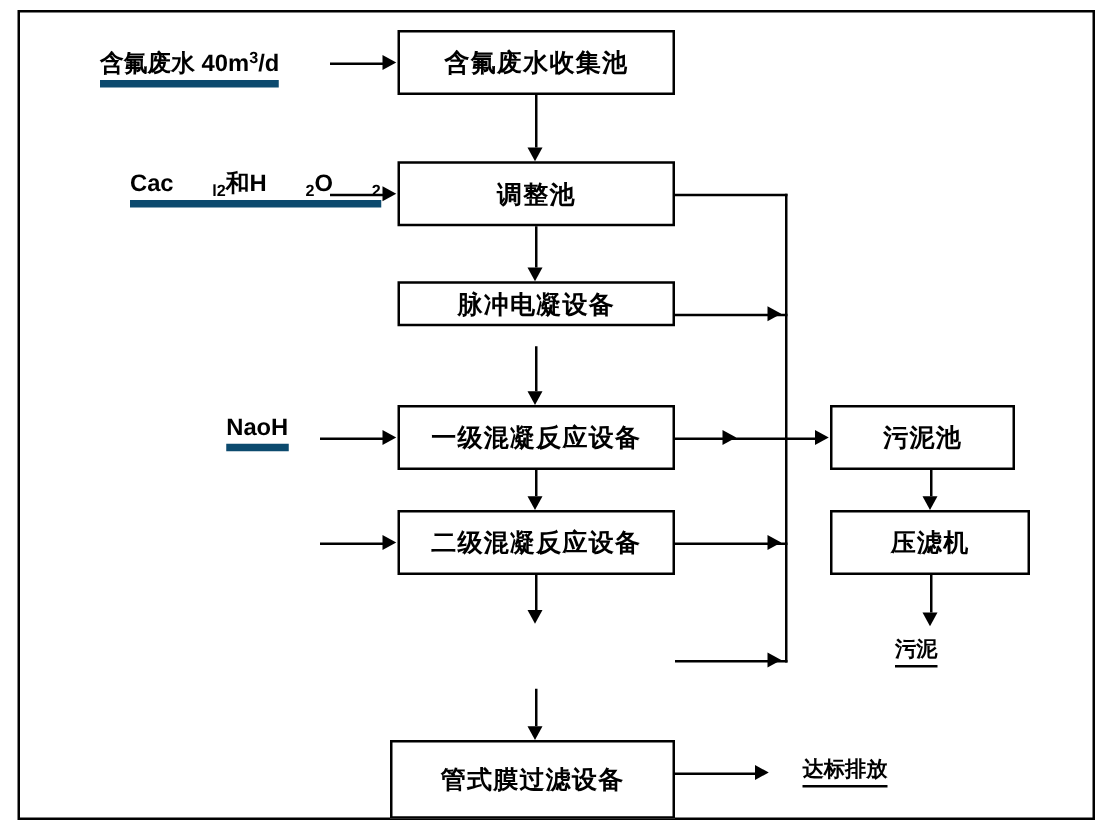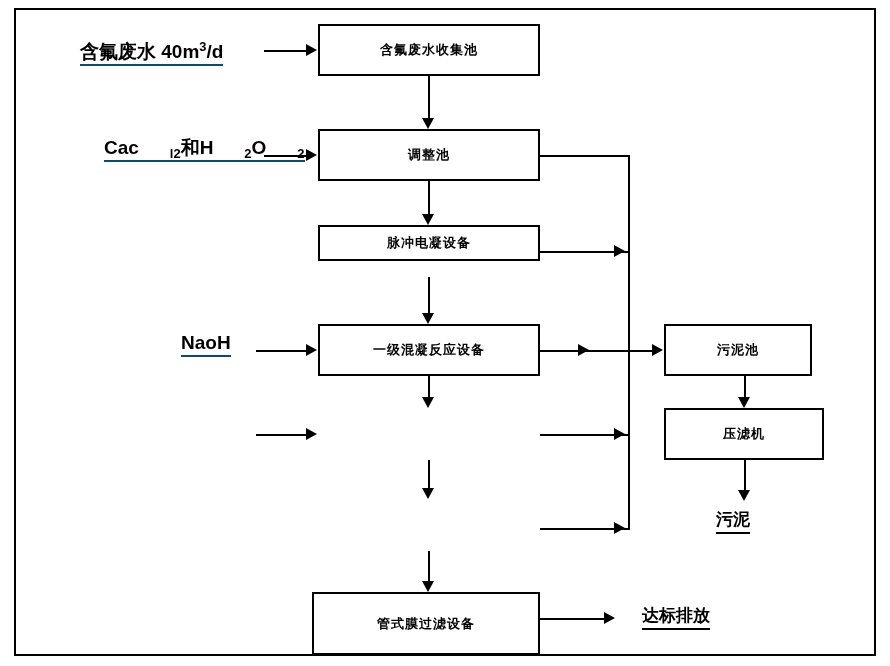--- a/index.html
+++ b/index.html
@@ -27,33 +27,33 @@
     box-sizing: border-box;
   }
   .box {
     position: absolute;
     border: 2px solid #000;
     background: #ffffff;
     box-sizing: border-box;
     display: flex;
     align-items: center;
     justify-content: center;
-    font-size: 13px;
+    font-size: 20px;
     font-weight: bold;
     color: #000;
     letter-spacing: 1px;
     white-space: nowrap;
   }
   .label {
     position: absolute;
     font-size: 19px;
     font-weight: bold;
     color: #000;
     white-space: nowrap;
-    border-bottom: 2px solid #0c4a6e;
+    border-bottom: 6px solid #0c4a6e;
     padding-bottom: 1px;
     line-height: 1.1;
   }
   .label sub {
     font-size: 0.68em;
     vertical-align: baseline;
     position: relative;
     top: 4px;
     padding-left: 31px;
   }
@@ -128,20 +128,23 @@
     </div>
 
     <div class="box" style="left:302px; top:215px; width:222px; height:36px;">
       <span>脉冲电凝设备</span>
     </div>
 
     <div class="box" style="left:302px; top:314px; width:222px; height:52px;">
       <span>一级混凝反应设备</span>
     </div>
 
+    <div class="box" style="left:302px; top:398px; width:222px; height:52px;">
+      <span>二级混凝反应设备</span>
+    </div>
 
 
     <div class="box" style="left:296px; top:582px; width:228px; height:63px;">
       <span>管式膜过滤设备</span>
     </div>
 
     <div class="box" style="left:648px; top:314px; width:148px; height:52px;">
       <span>污泥池</span>
     </div>
 

